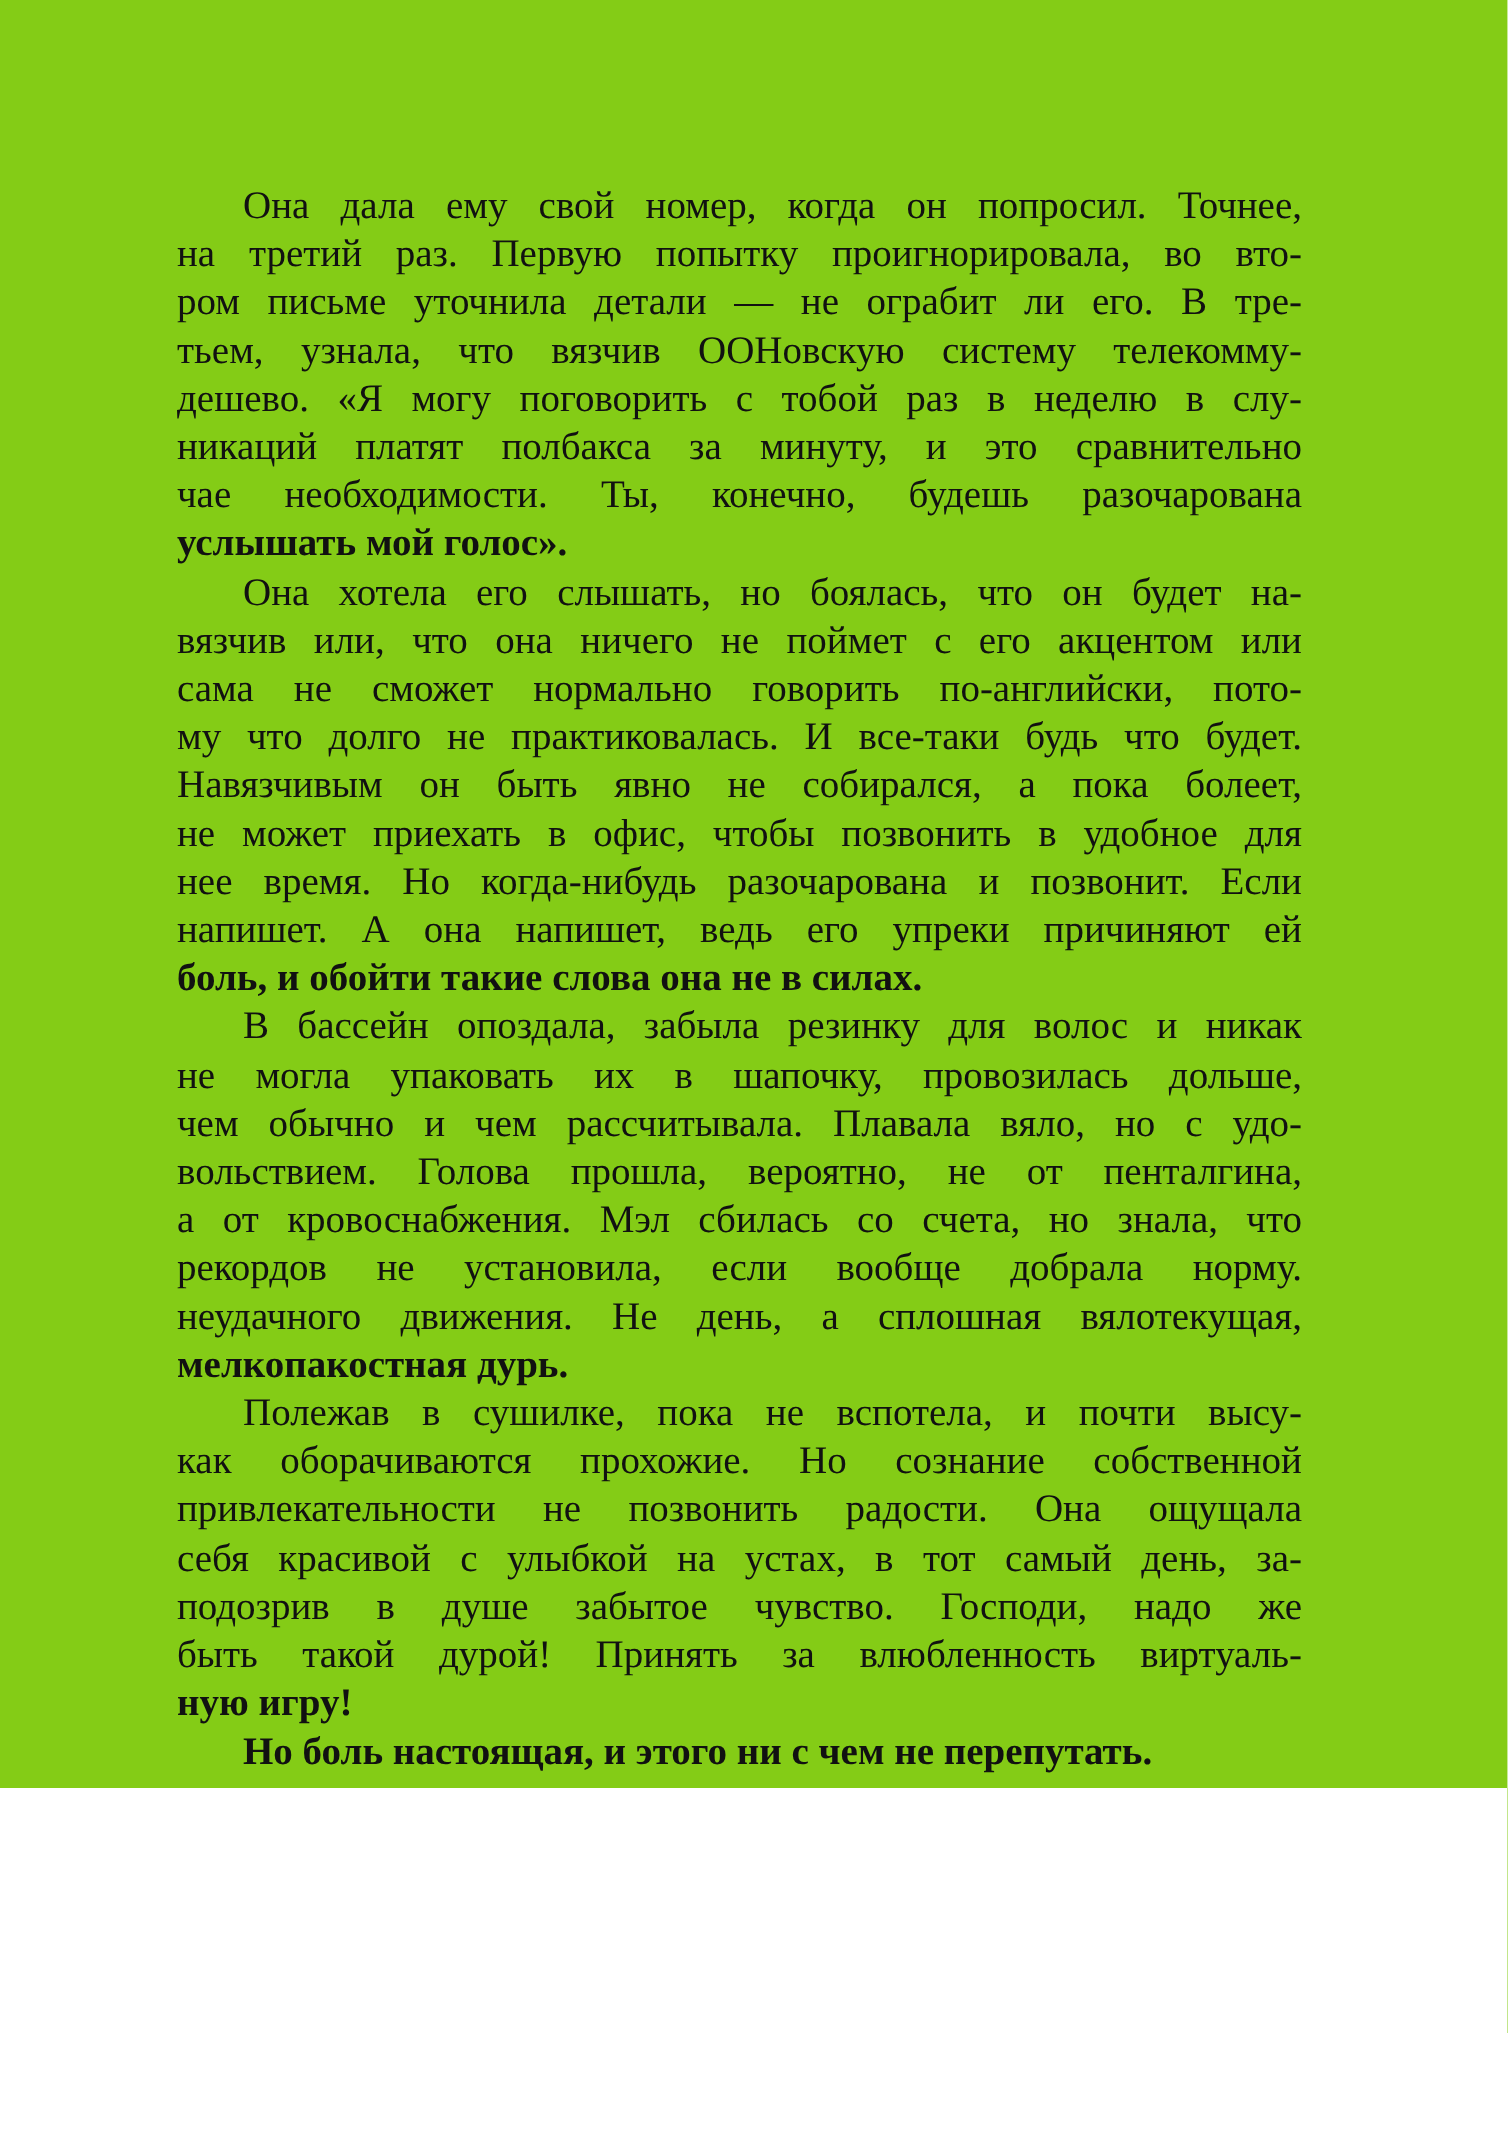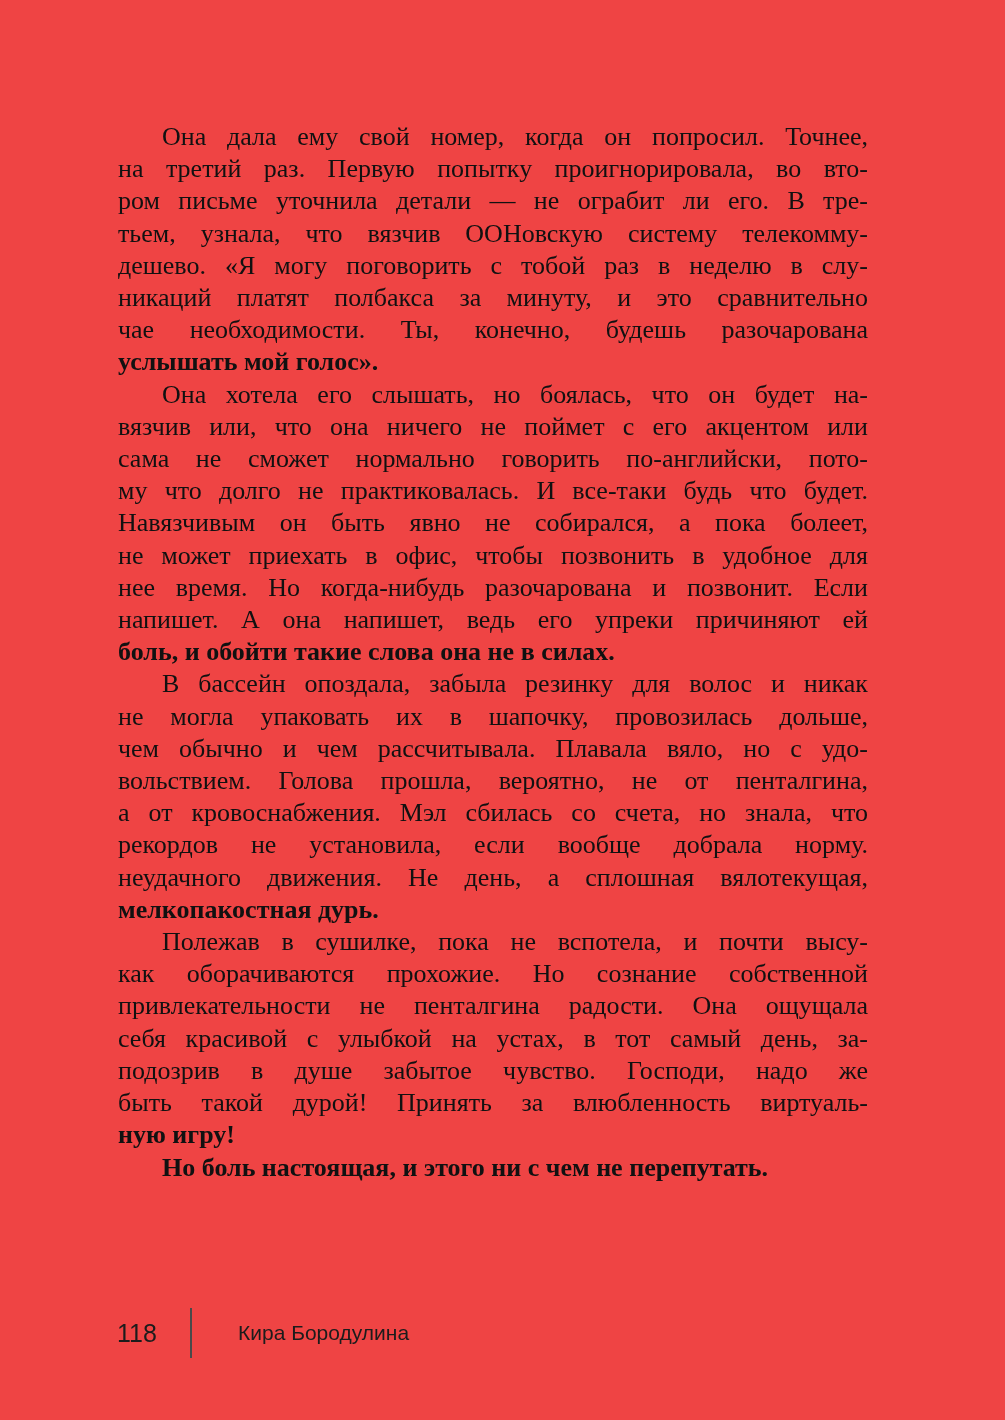--- a/index.html
+++ b/index.html
@@ -3,22 +3,22 @@
 <meta charset="utf-8">
 <style>
   html, body {
     margin: 0;
     padding: 0;
     background: #ffffff;
   }
   .page {
     position: relative;
     width: 1005px;
-    height: 1420px;
-    background: #ef4444;
+    height: 1192px;
+    background: #84cc16;
     overflow: hidden;
   }
   
   .text-block {
     position: absolute;
     left: 118px;
     top: 121px;
     width: 750px;
     font-family: "Liberation Serif", "DejaVu Serif", serif;
     font-size: 26px;
@@ -101,21 +101,21 @@
         <div class="line">чем обычно и чем рассчитывала. Плавала вяло, но с удо-</div>
         <div class="line">вольствием. Голова прошла, вероятно, не от пенталгина,</div>
         <div class="line">а от кровоснабжения. Мэл сбилась со счета, но знала, что</div>
         <div class="line">рекордов не установила, если вообще добрала норму.</div>
         <div class="line">неудачного движения. Не день, а сплошная вялотекущая,</div>
         <div class="line">мелкопакостная дурь.</div>
       </div>
       <div class="paragraph">
         <div class="line first">Полежав в сушилке, пока не вспотела, и почти высу-</div>
         <div class="line">как оборачиваются прохожие. Но сознание собственной</div>
-        <div class="line">привлекательности не пенталгина радости. Она ощущала</div>
+        <div class="line">привлекательности не позвонить радости. Она ощущала</div>
         <div class="line">себя красивой с улыбкой на устах, в тот самый день, за-</div>
         <div class="line">подозрив в душе забытое чувство. Господи, надо же</div>
         <div class="line">быть такой дурой! Принять за влюбленность виртуаль-</div>
         <div class="line">ную игру!</div>
       </div>
       <div class="paragraph">
         <div class="line first">Но боль настоящая, и этого ни с чем не перепутать.</div>
       </div>
     </main>
 

